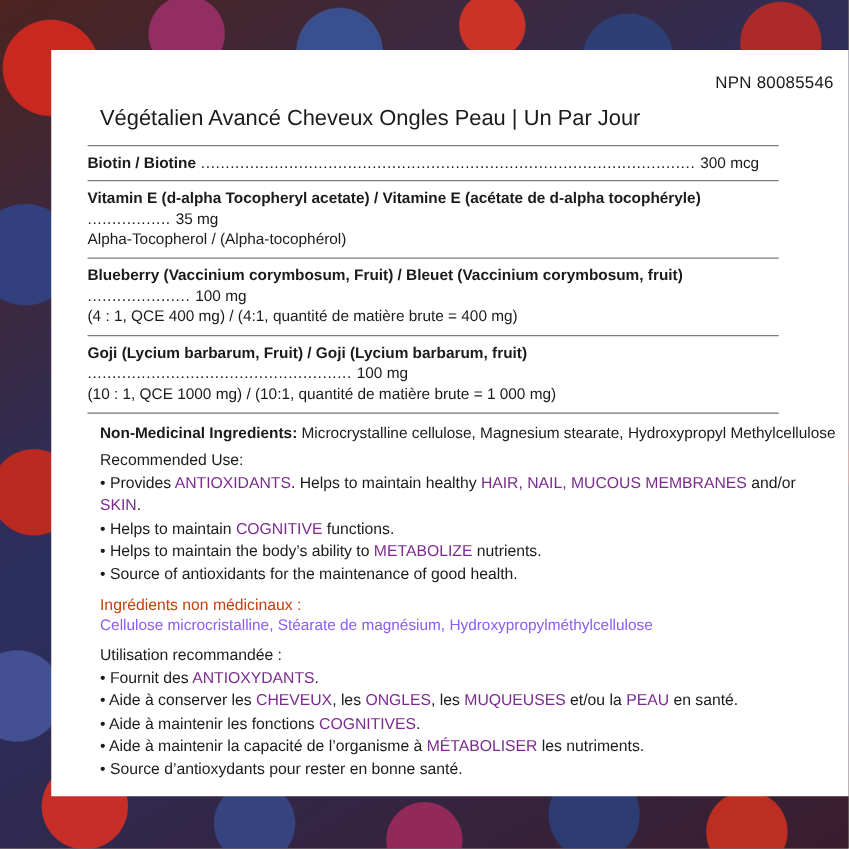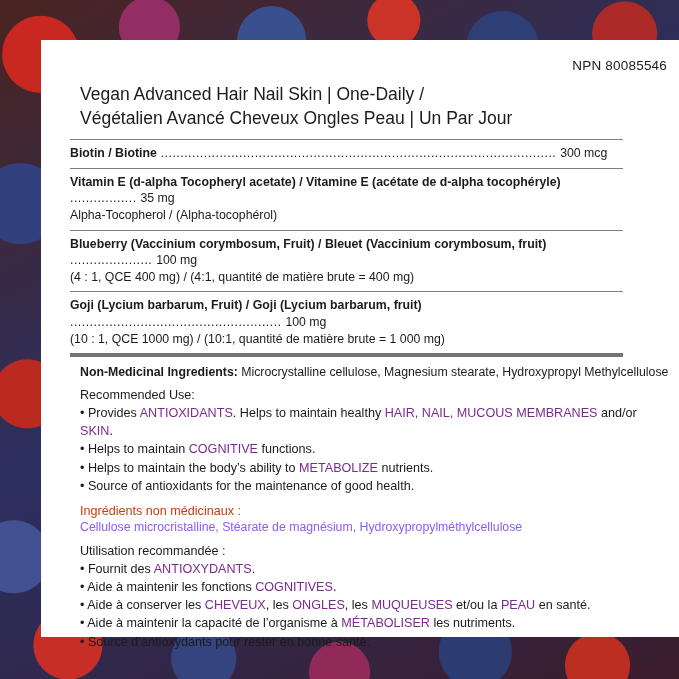--- a/index.html
+++ b/index.html
@@ -95,21 +95,21 @@
     border-collapse: collapse;
     font-size: 12.3px;
     color: #1b1b1b;
   }
   table.ing td {
     border-top: 1px solid #7d7d7d;
     padding: 5px 0 6px 0;
     vertical-align: top;
     line-height: 1.35;
   }
-  table.ing tr.last td { border-bottom: 4px solid #737373; }
+  table.ing tr.last td { border-bottom: 1px solid #737373; }
   .nm { font-weight: bold; }
   .sub { display: block; }
   .dots { letter-spacing: 0.5px; }
 
   .nonmed {
     font-size: 12.3px;
     color: #1b1b1b;
     margin: 7px 0 7px 10px;
     line-height: 1.35;
   }
@@ -142,21 +142,20 @@
 <body>
 
 <div id="page">
   <div class="berry-bg"></div>
 
   <div class="card">
 
     <div class="npn">NPN 80085546</div>
 
     <div class="title">
-      <span>Vegan Advanced Hair Nail Skin | One-Daily /</span>
       <span class="line2">Végétalien Avancé Cheveux Ongles Peau | Un Par Jour</span>
     </div>
 
 
     <table class="ing">
       <tbody id="ing-body">
           <tr>
             <td><span class="nm">Biotin / Biotine</span><span class="dots"> ..................................................................................................... </span><span>300 mcg</span></td>
           </tr>
           <tr>
@@ -183,21 +182,21 @@
         <li><span>• Source of antioxidants for the maintenance of good health.</span></li>
       </ul>
 
     <div class="block-fr">
       <div class="fr-head">Ingrédients non médicinaux :</div>
       <div class="fr-text">Cellulose microcristalline, Stéarate de magnésium, Hydroxypropylméthylcellulose</div>
 
       <div class="sec-title">Utilisation recommandée :</div>
       <ul class="bullets" id="use-fr">
           <li><span>• Fournit des </span><span class="hl">ANTIOXYDANTS</span><span>.</span></li>
+          <li><span>• Aide à conserver les </span><span class="hl">CHEVEUX</span><span>, les </span><span class="hl">ONGLES</span><span>, les </span><span class="hl">MUQUEUSES</span><span> et/ou la </span><span class="hl">PEAU</span><span> en santé.</span></li>
           <li><span>• Aide à maintenir les fonctions </span><span class="hl">COGNITIVES</span><span>.</span></li>
-          <li><span>• Aide à conserver les </span><span class="hl">CHEVEUX</span><span>, les </span><span class="hl">ONGLES</span><span>, les </span><span class="hl">MUQUEUSES</span><span> et/ou la </span><span class="hl">PEAU</span><span> en santé.</span></li>
           <li><span>• Aide à maintenir la capacité de l’organisme à </span><span class="hl">MÉTABOLISER</span><span> les nutriments.</span></li>
           <li><span>• Source d’antioxydants pour rester en bonne santé.</span></li>
         </ul>
     </div>
 
   </div>
 </div>
 
 </body></html>

